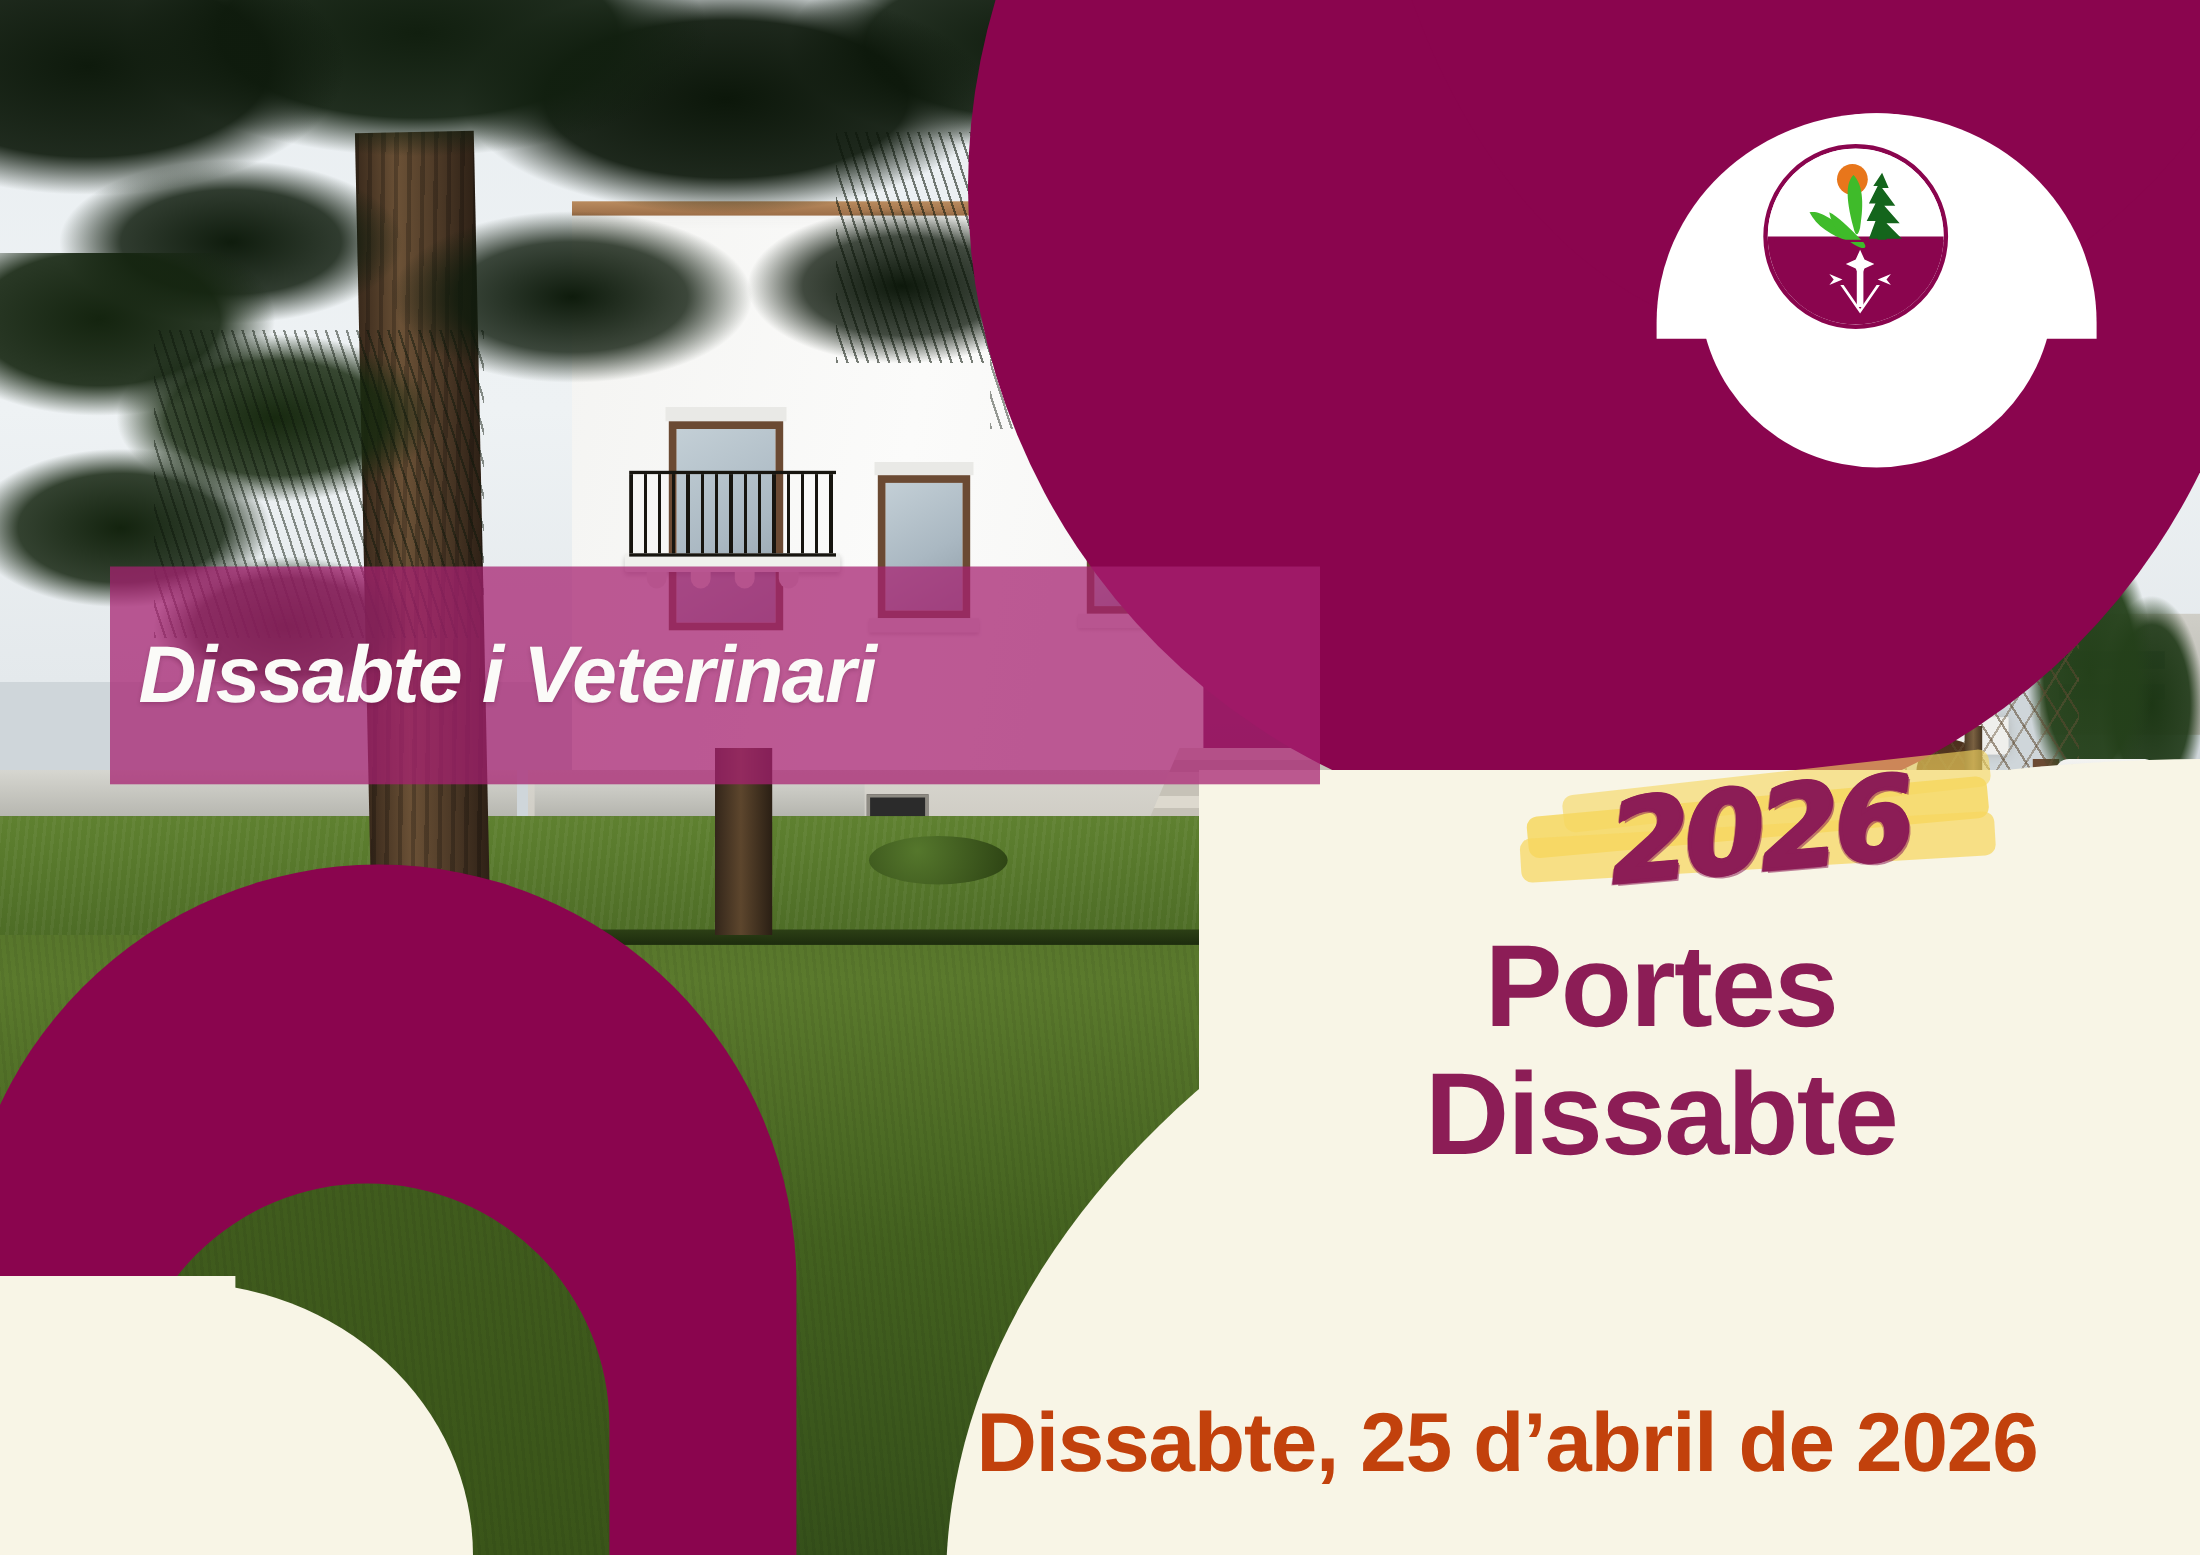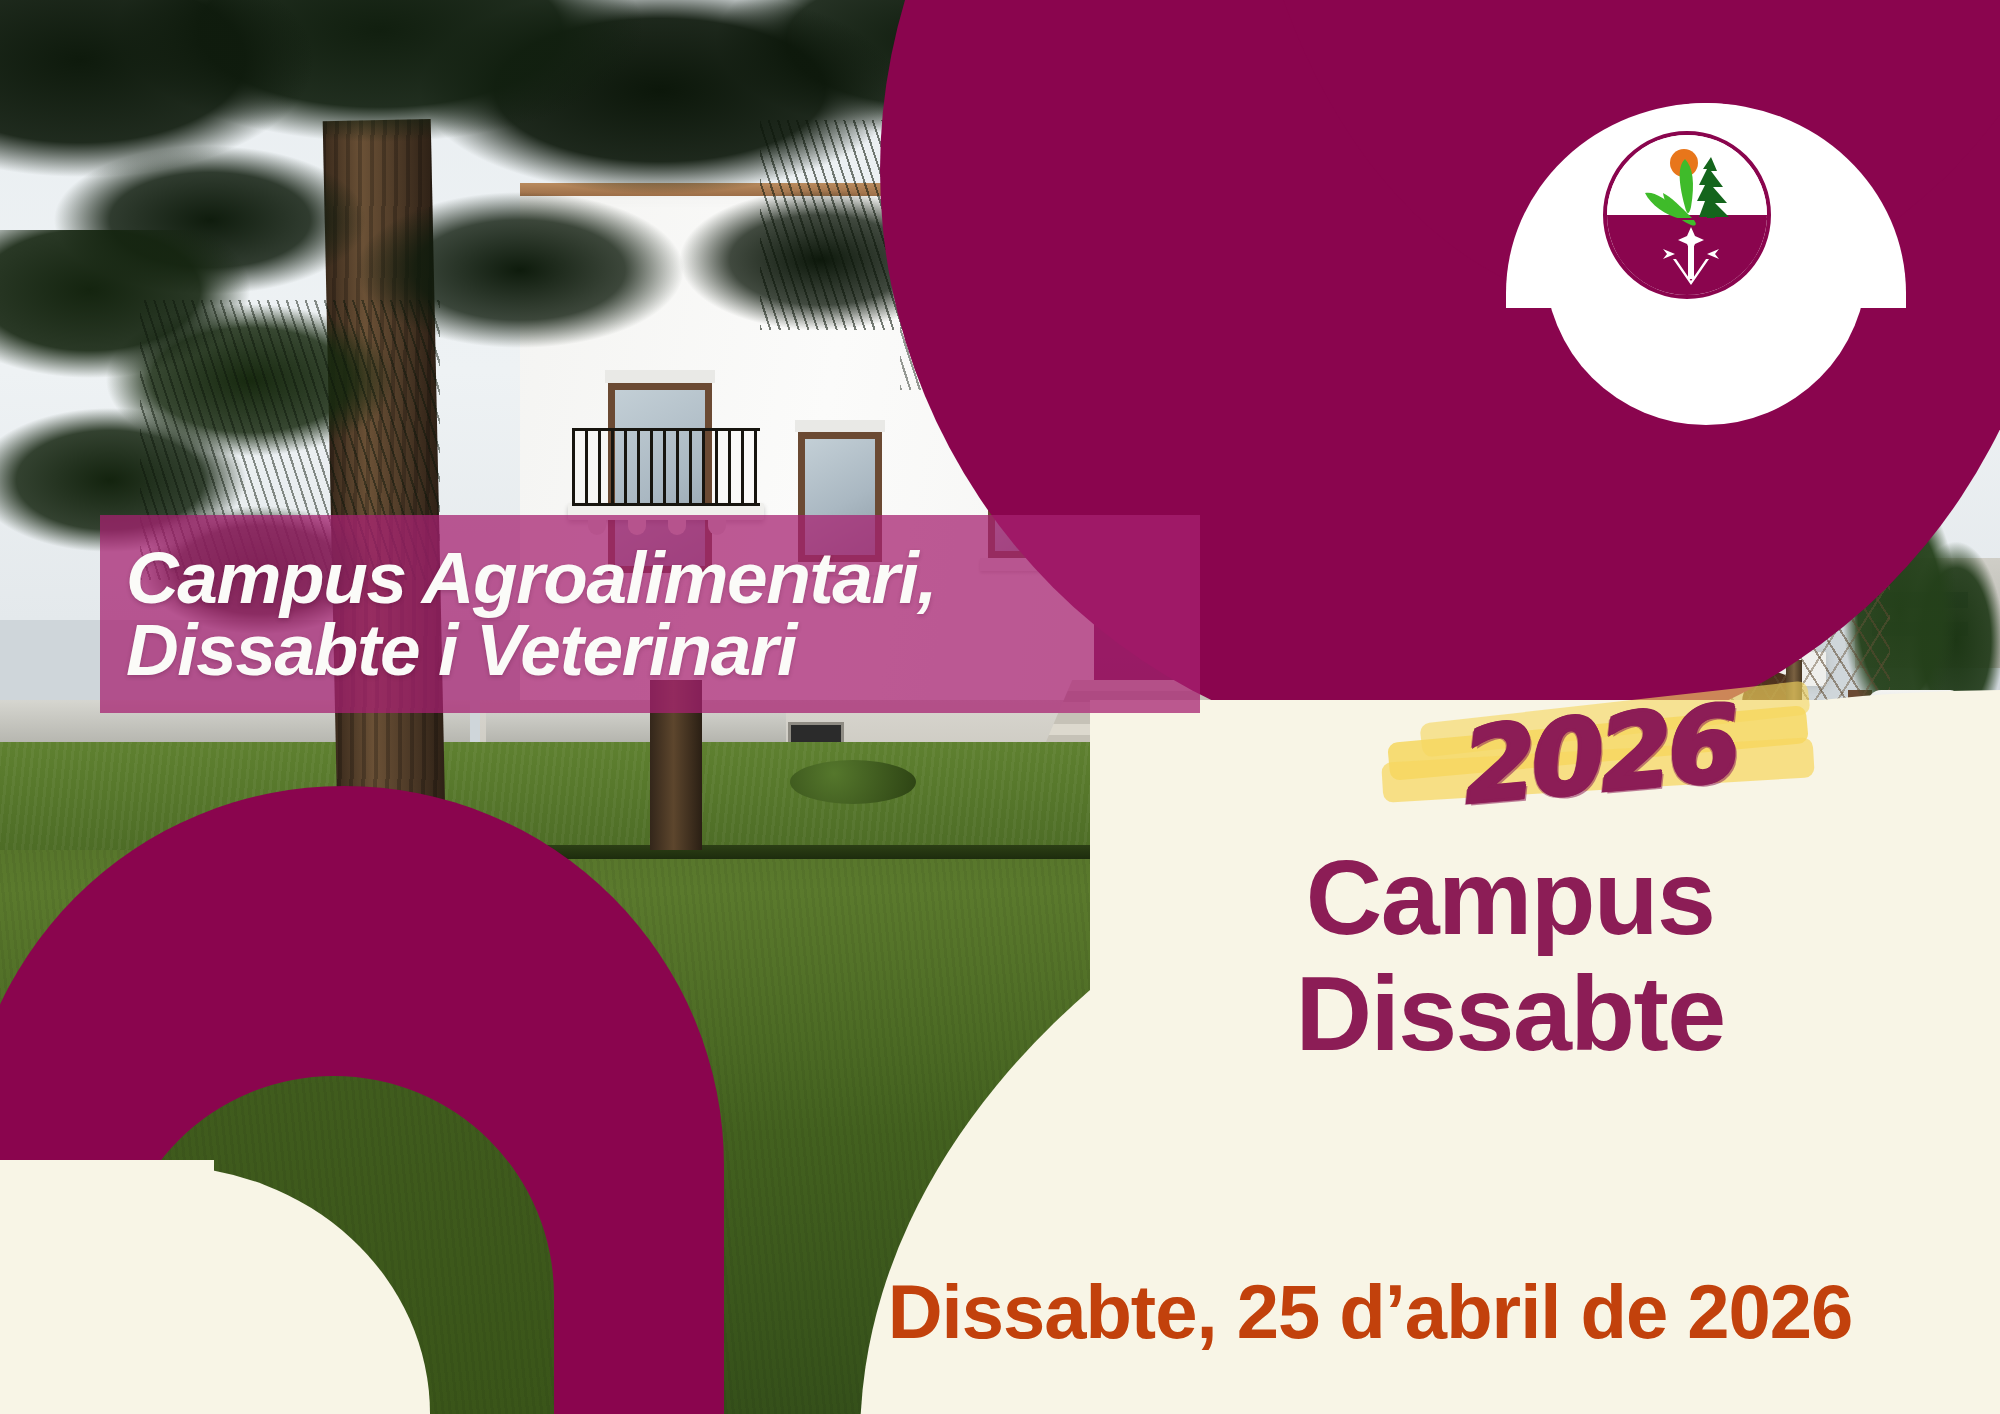--- a/index.html
+++ b/index.html
@@ -584,31 +584,30 @@
     <div class="arch-inner">
       <div class="arch-inner-grass" style="background:
              repeating-linear-gradient(84deg, rgba(0,0,0,.05) 0 3px, transparent 3px 7px),
              linear-gradient(#55742a 0%, #4a6724 40%, #3a5519 100%);"></div>
     </div>
   </div>
   <div class="cream-bl"></div>
   <div class="cream-bl-2"></div>
 
   <div class="banner">
-    <div class="banner-line">Campus Agroalimentari,</div>
     <div class="banner-line">Dissabte i Veterinari</div>
   </div>
 
   <div class="year-wrap">
     <div class="hl hl-c"></div>
     <div class="hl hl-a"></div>
     <div class="hl hl-b"></div>
     <div class="year-text">2026</div>
   </div>
 
   <div class="headline">
-    <div class="hl-line">Campus</div>
+    <div class="hl-line">Portes</div>
     <div class="hl-line">Dissabte</div>
   </div>
 
   <div class="date-line">Dissabte, 25 d’abril de 2026</div>
 
 </div>
 
 </body></html>

